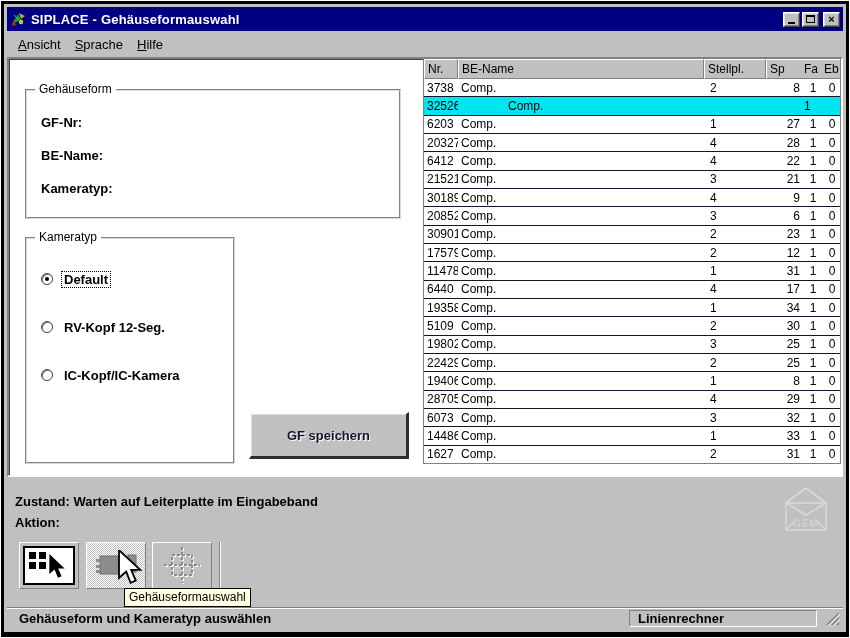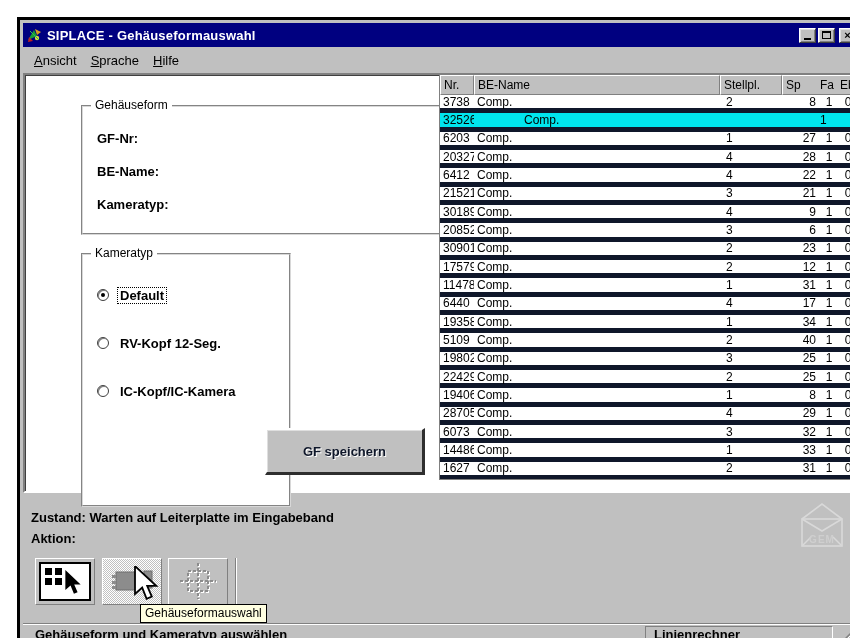--- a/index.html
+++ b/index.html
@@ -2,21 +2,21 @@
 <html><head>
 <meta charset="utf-8">
 <style>
   * { box-sizing: border-box; margin: 0; padding: 0; }
   html,body { width:850px; height:638px; }
   body {
     font-family: "Liberation Sans", "DejaVu Sans", sans-serif;
     background:#ffffff;
     -webkit-font-smoothing: none;
   }
-  .screen { width:850px; height:638px; background:#fff; padding:17px; }
+  .screen { width:850px; height:638px; background:#fff; padding:1px; }
   .window {
     width:848px; height:636px;
     border:3px solid #000; border-bottom-width:5px;
     background:#c0c0c0; padding:3px;
   }
 
   
   .titlebar {
     height:24px; background:#000080; color:#fff;
     display:flex; align-items:center; padding:0 3px; gap:4px;
@@ -43,31 +43,31 @@
   .menu-item::first-letter { text-decoration:underline; }
 
   
   .mainpanel {
     height:420px; background:#fff; position:relative;
     border:2px solid; border-color:#808080 #fff #fff #808080;
     box-shadow: inset 1px 1px 0 #404040;
   }
 
   .groupbox {
-    position:absolute; border:2px groove #d8d8d8; background:#fff;margin-left:40px;
+    position:absolute; border:2px groove #d8d8d8; background:#fff;
   }
   .groupbox .legend {
     position:absolute; top:-9px; left:8px; background:#fff; padding:0 4px;
     font-size:12px; color:#000; white-space:nowrap;
   }
   .gb-form { left:16px; top:30px; width:376px; height:130px; }
   .gb-form .field-label {
     position:absolute; left:14px; font-size:13px; font-weight:bold; white-space:nowrap;
   }
-  .gb-cam { left:16px; top:178px; width:210px; height:254px; padding:30px 0 0 14px; }
+  .gb-cam { left:16px; top:178px; width:210px; height:227px; padding:30px 0 0 14px; }
   .radio-row { display:flex; align-items:center; gap:9px; height:20px; margin-bottom:28px; }
   .radio-circle {
     width:12px; height:12px; border-radius:50%; background:#fff; flex:none;
     border:1px solid #404040;
     box-shadow: inset 1px 1px 0 #808080, 1px 1px 0 #fff;
     position:relative;
   }
   .radio-row.selected .radio-circle::after {
     content:""; position:absolute; left:3px; top:3px; width:4px; height:4px;
     border-radius:50%; background:#000;
@@ -96,21 +96,21 @@
     background:#c0c0c0; border:1px solid; border-color:#fff #808080 #808080 #fff;
     padding:2px 0 0 3px; white-space:nowrap; overflow:hidden;
   }
   .h-multi { display:grid; grid-template-columns:37px 20px 18px; padding:2px 0 0 0; }
   .h-multi span:nth-child(1){ padding-left:3px; }
   .h-multi span:nth-child(2){ text-align:left; }
   .h-multi span:nth-child(3){ text-align:left; }
   .t-body { height:385px; }
   .t-row {
     display:grid; grid-template-columns:34px 246px 62px 37px 20px 18px;
-    height:18.33px; align-items:center; border-bottom:5px solid #0f172a;
+    height:18.33px; align-items:center; border-bottom:1px solid #0f172a;
     background:#fff; color:#000;
   }
   .t-row.selected { background:#00e5ee;gap:47px; }
   .t-row .c { white-space:nowrap; overflow:hidden; }
   .t-row .nr { padding-left:3px; }
   .t-row .nm { padding-left:3px; }
   .t-row .st { padding-left:6px; }
   .t-row .sp { text-align:right; padding-right:3px; }
   .t-row .fa { text-align:center; }
   .t-row .eb { text-align:center; }
@@ -359,21 +359,21 @@
               <span class="c st">1</span>
               <span class="c sp">34</span>
               <span class="c fa">1</span>
               <span class="c eb">0</span>
             </div>
 
             <div class="t-row">
               <span class="c nr">5109</span>
               <span class="c nm">Comp.</span>
               <span class="c st">2</span>
-              <span class="c sp">40</span>
+              <span class="c sp">30</span>
               <span class="c fa">1</span>
               <span class="c eb">0</span>
             </div>
 
             <div class="t-row">
               <span class="c nr">19802</span>
               <span class="c nm">Comp.</span>
               <span class="c st">3</span>
               <span class="c sp">25</span>
               <span class="c fa">1</span>

